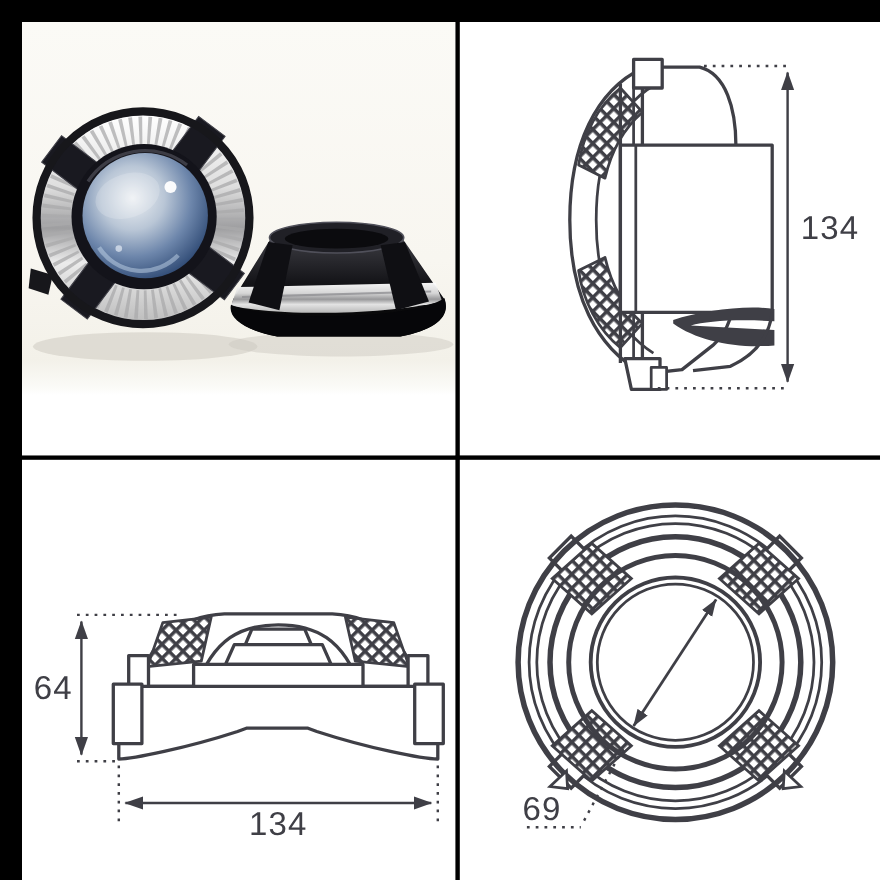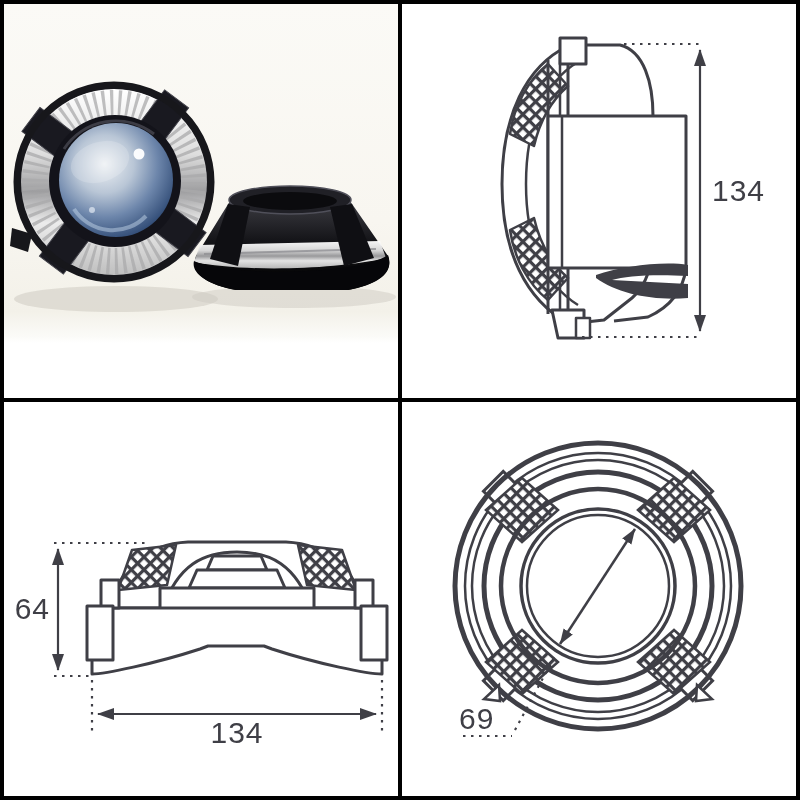--- a/index.html
+++ b/index.html
@@ -1,20 +1,20 @@
 <!DOCTYPE html>
 <html><head>
 <meta charset="utf-8">
 <style>
   html,body{margin:0;padding:0;background:#000;}
   body{width:800px;height:800px;overflow:hidden;font-family:"Liberation Sans",sans-serif;}
   .sheet{
     width:800px;height:800px;box-sizing:border-box;
     display:grid;grid-template-columns:394px 394px;grid-template-rows:394px 394px;
-    gap:4px;padding:4px;background:#000;
+    gap:4px;padding:20px;background:#000;
   }
   .panel{background:#fff;overflow:hidden;position:relative;}
   svg{display:block;}
   .dim-text{
     font-family:"Liberation Sans",sans-serif;
     font-size:30px;letter-spacing:1px;fill:#3f3f46;font-weight:500;
   }
 </style>
 </head>
 <body>

